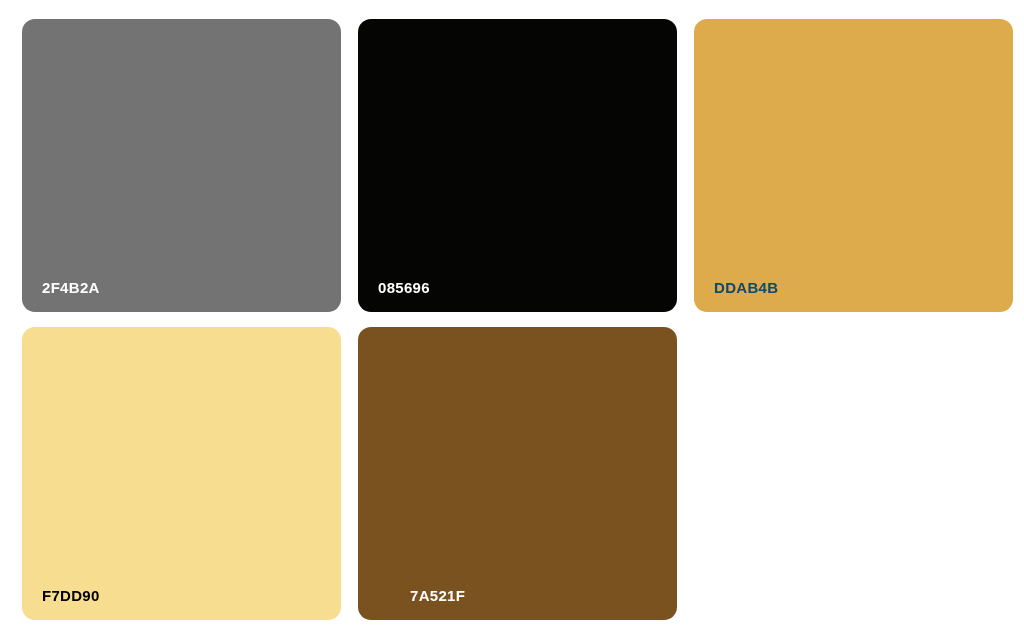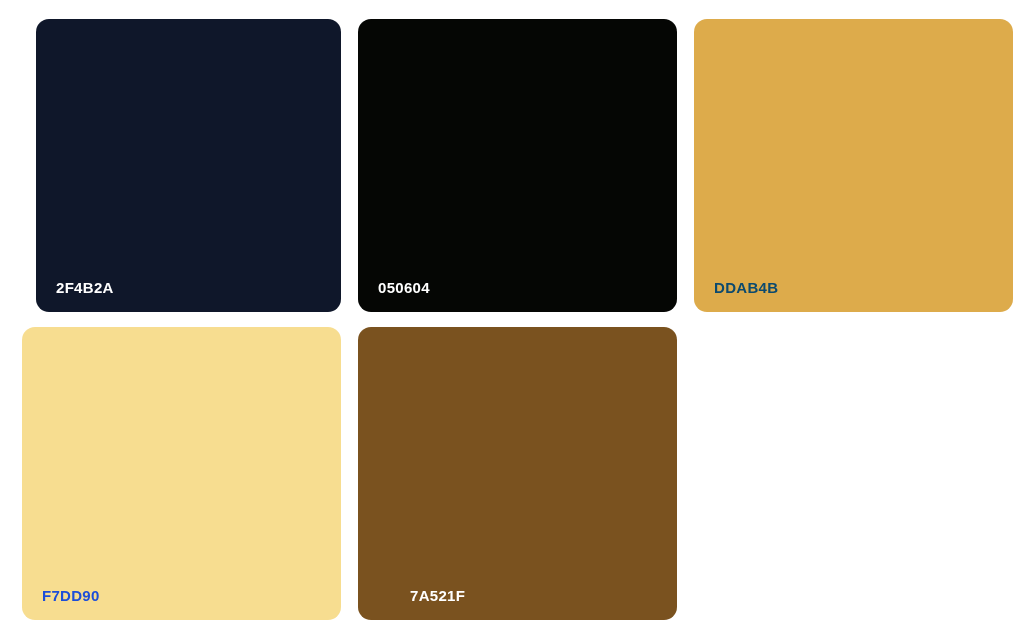--- a/index.html
+++ b/index.html
@@ -44,34 +44,34 @@
     letter-spacing: 0.3px;
     line-height: 1;
     white-space: nowrap;
   }
 </style>
 </head>
 <body style="background: rgb(255, 255, 255);">
 
 <div id="palette-grid">
 
-  <div class="swatch" style="background: #0f172a; margin-left: 14px;">
+  <div class="swatch" style="background: #737373;">
     <span class="swatch-label" style="color: rgb(255, 255, 255);">2F4B2A</span>
   </div>
 
   <div class="swatch" style="background: rgb(5, 6, 4);">
-    <span class="swatch-label" style="color: rgb(255, 255, 255);">050604</span>
+    <span class="swatch-label" style="color: rgb(255, 255, 255);">085696</span>
   </div>
 
   <div class="swatch" style="background: rgb(221, 171, 75);">
     <span class="swatch-label" style="color: #0c4a6e;">DDAB4B</span>
   </div>
 
   <div class="swatch" style="background: rgb(247, 221, 144);">
-    <span class="swatch-label" style="color: #1d4ed8;">F7DD90</span>
+    <span class="swatch-label" style="color: #000000;">F7DD90</span>
   </div>
 
   <div class="swatch" style="background: rgb(122, 82, 31);">
     <span class="swatch-label" style="color: rgb(255, 255, 255); margin-left: 32px;">7A521F</span>
   </div>
 
   <div class="swatch empty" style="background: transparent;">
     <span class="swatch-label" style="color: transparent;"></span>
   </div>
 

